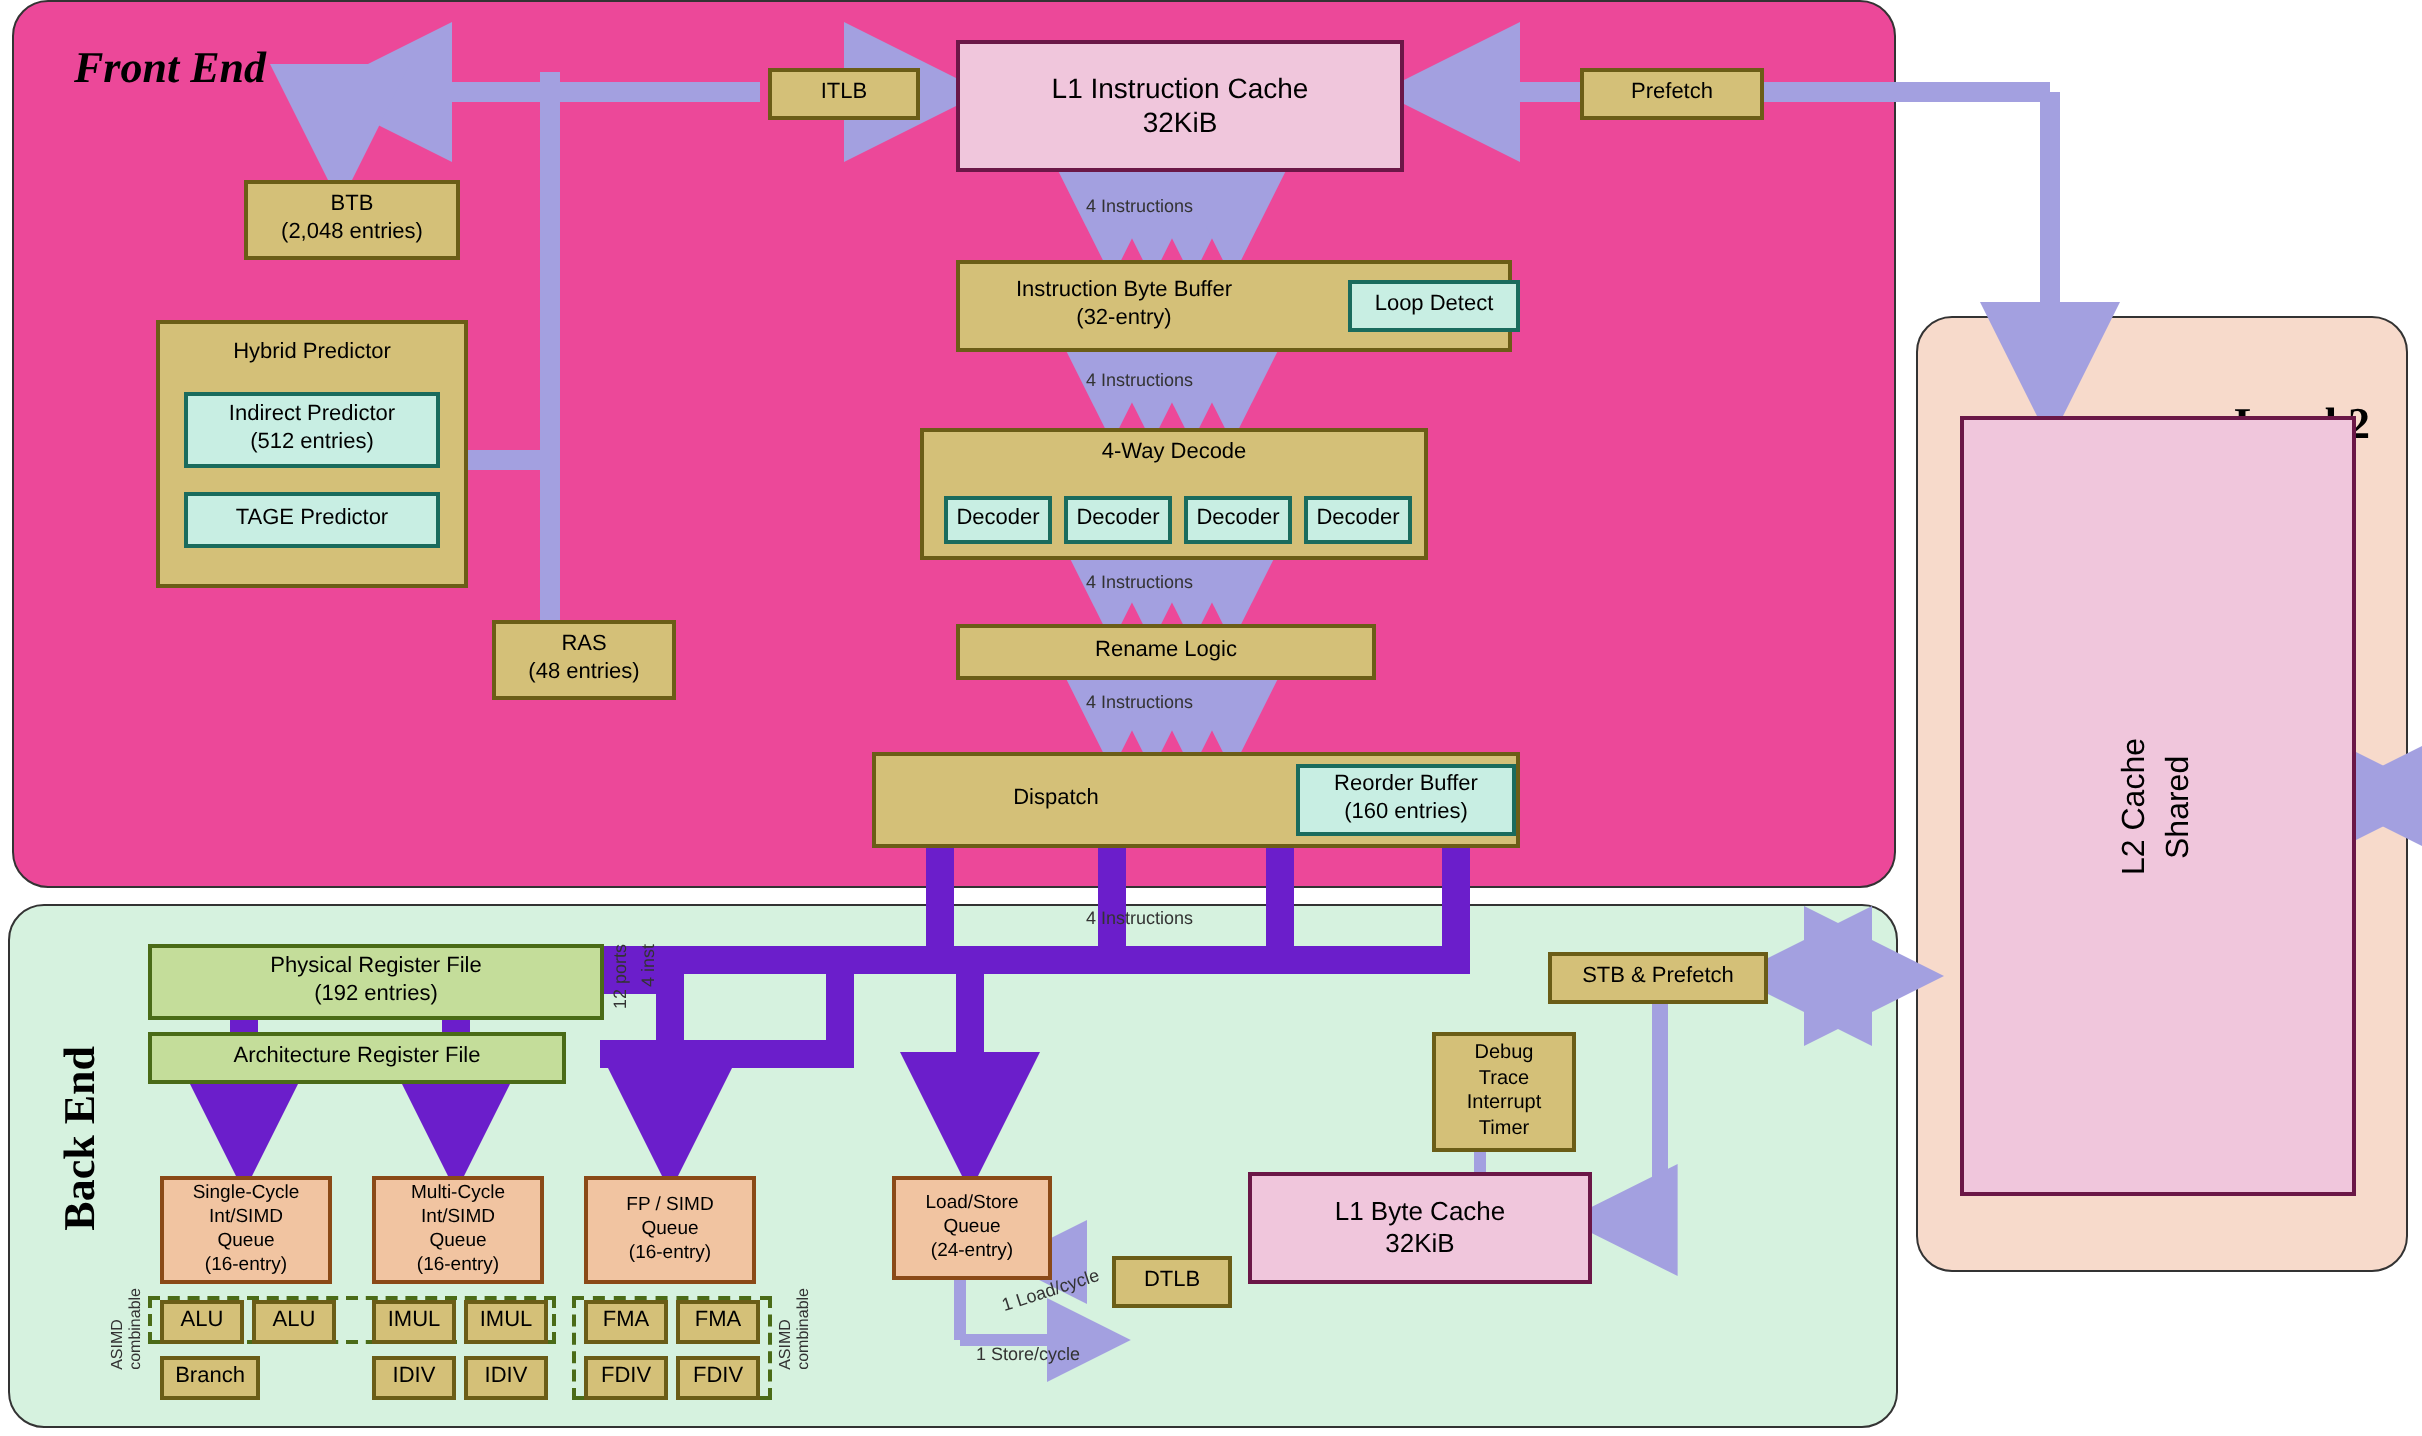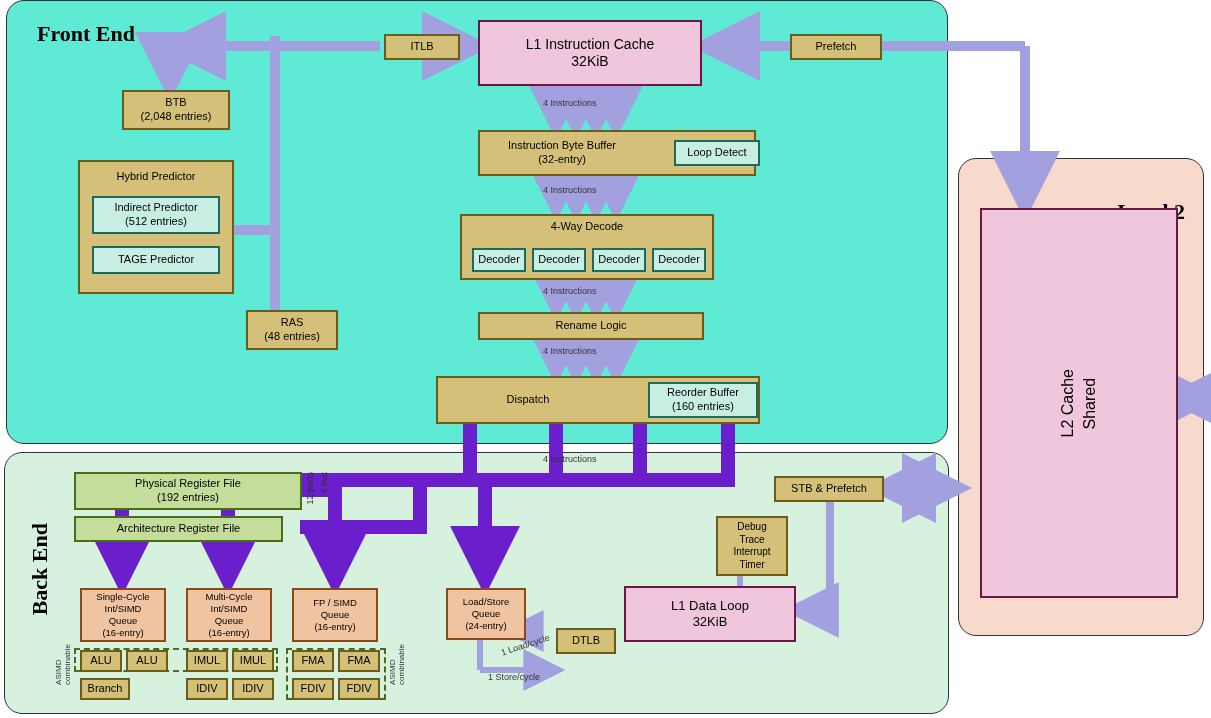--- a/index.html
+++ b/index.html
@@ -1,19 +1,19 @@
 <!DOCTYPE html>
 <html><head>
 <meta charset="utf-8">
 <style>
   * { box-sizing: border-box; margin: 0; padding: 0; }
   body { font-family: Arial, sans-serif; font-size: 11px; background: #fff; width: 1211px; height: 718px; position: relative; }
   .region { position: absolute; border: 1px solid #333; border-radius: 18px; }
   .region-title { font-family: Georgia, serif; font-size: 22px; font-weight: bold; position: absolute; }
-  .frontend { background: #5eead4; }
+  .frontend { background: #ec4899; font-style: italic; }
   .backend  { background: #d6f2df; }
   .level2   { background: #f7dacb; }
   .box { position: absolute; border: 2px solid #6b5d17; background: #d4c078; text-align: center; display: flex; flex-direction: column; align-items: center; justify-content: center; padding: 3px 6px; font-size: 11px; line-height: 1.25; }
   .box.pink  { background: #f0c6dc; border-color: #6b1747; }
   .box.teal  { background: #c8eee3; border-color: #1a6b5d; }
   .box.green { background: #c4dd9a; border-color: #4a6b17; }
   .box.orange{ background: #f1c4a1; border-color: #8a4a17; }
   .box.dashed { background: transparent; border: 2px dashed #4a6b17; }
   .sub { font-size: 11px; }
   .lbl { position: absolute; font-size: 9px; color: #333; white-space: nowrap; }
@@ -130,21 +130,21 @@
   </div>
 </div>
 <div class="box teal" style="left:674px; top:140px; width:86px; height:26px;">Loop Detect</div>
 <div class="box" style="left:460px; top:214px; width:254px; height:66px; justify-content:flex-start; padding-top:4px;">
   <div>4-Way Decode</div>
 </div>
 <div class="box teal" style="left:472px; top:248px; width:54px; height:24px;">Decoder</div>
 <div class="box teal" style="left:532px; top:248px; width:54px; height:24px;">Decoder</div>
 <div class="box teal" style="left:592px; top:248px; width:54px; height:24px;">Decoder</div>
 <div class="box teal" style="left:652px; top:248px; width:54px; height:24px;">Decoder</div>
-<div class="box" style="left:478px; top:312px; width:226px; height:28px;">Rename Logic</div>
+<div class="box" style="left:478px; top:312px; width:210px; height:28px;">Rename Logic</div>
 <div class="box" style="left:436px; top:376px; width:324px; height:48px;">
   <div style="position:absolute; left:0; right:140px; text-align:center;">Dispatch</div>
 </div>
 <div class="box teal" style="left:648px; top:382px; width:110px; height:36px;">
   <div>Reorder Buffer</div>
   <div class="sub">(160 entries)</div>
 </div>
 
 <div class="lbl" style="left:543px; top:98px;">4 Instructions</div>
 <div class="lbl" style="left:543px; top:185px;">4 Instructions</div>
@@ -161,21 +161,21 @@
 <div class="lbl vert" style="left:319px; top:472px;">4 inst</div>
 
 <div class="box" style="left:774px; top:476px; width:110px; height:26px;">STB &amp; Prefetch</div>
 <div class="box" style="left:716px; top:516px; width:72px; height:60px; font-size:10px;">
   <div>Debug</div>
   <div>Trace</div>
   <div>Interrupt</div>
   <div>Timer</div>
 </div>
 <div class="box pink" style="left:624px; top:586px; width:172px; height:56px; font-size:13px;">
-  <div>L1 Data Loop</div>
+  <div>L1 Byte Cache</div>
   <div>32KiB</div>
 </div>
 <div class="box" style="left:556px; top:628px; width:60px; height:26px;">DTLB</div>
 
 <div class="box orange" style="left:80px; top:588px; width:86px; height:54px; font-size:9.5px;">
   <div>Single-Cycle</div>
   <div>Int/SIMD</div>
   <div>Queue</div>
   <div>(16-entry)</div>
 </div>

